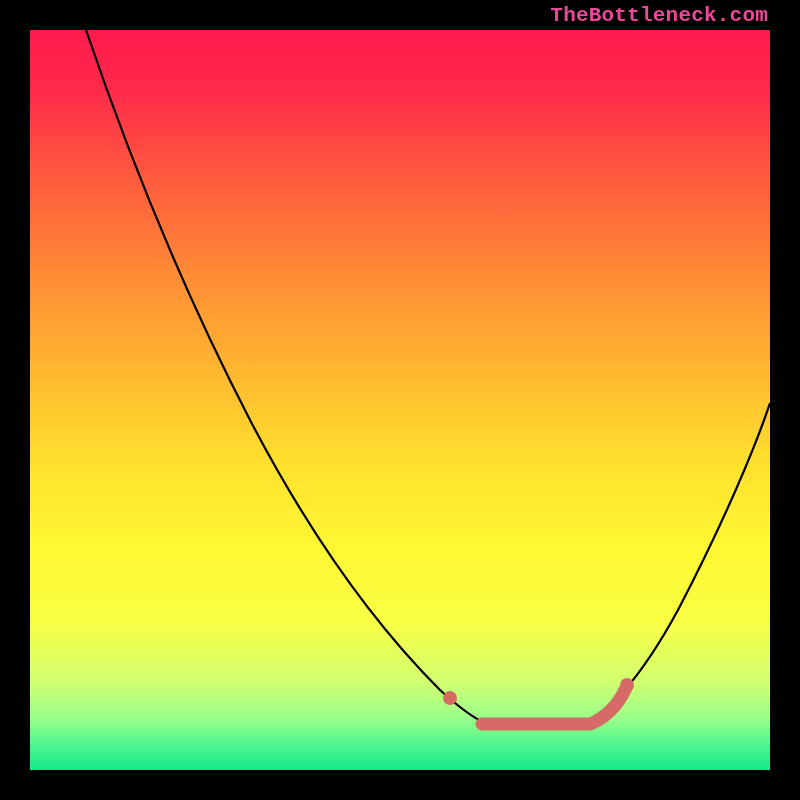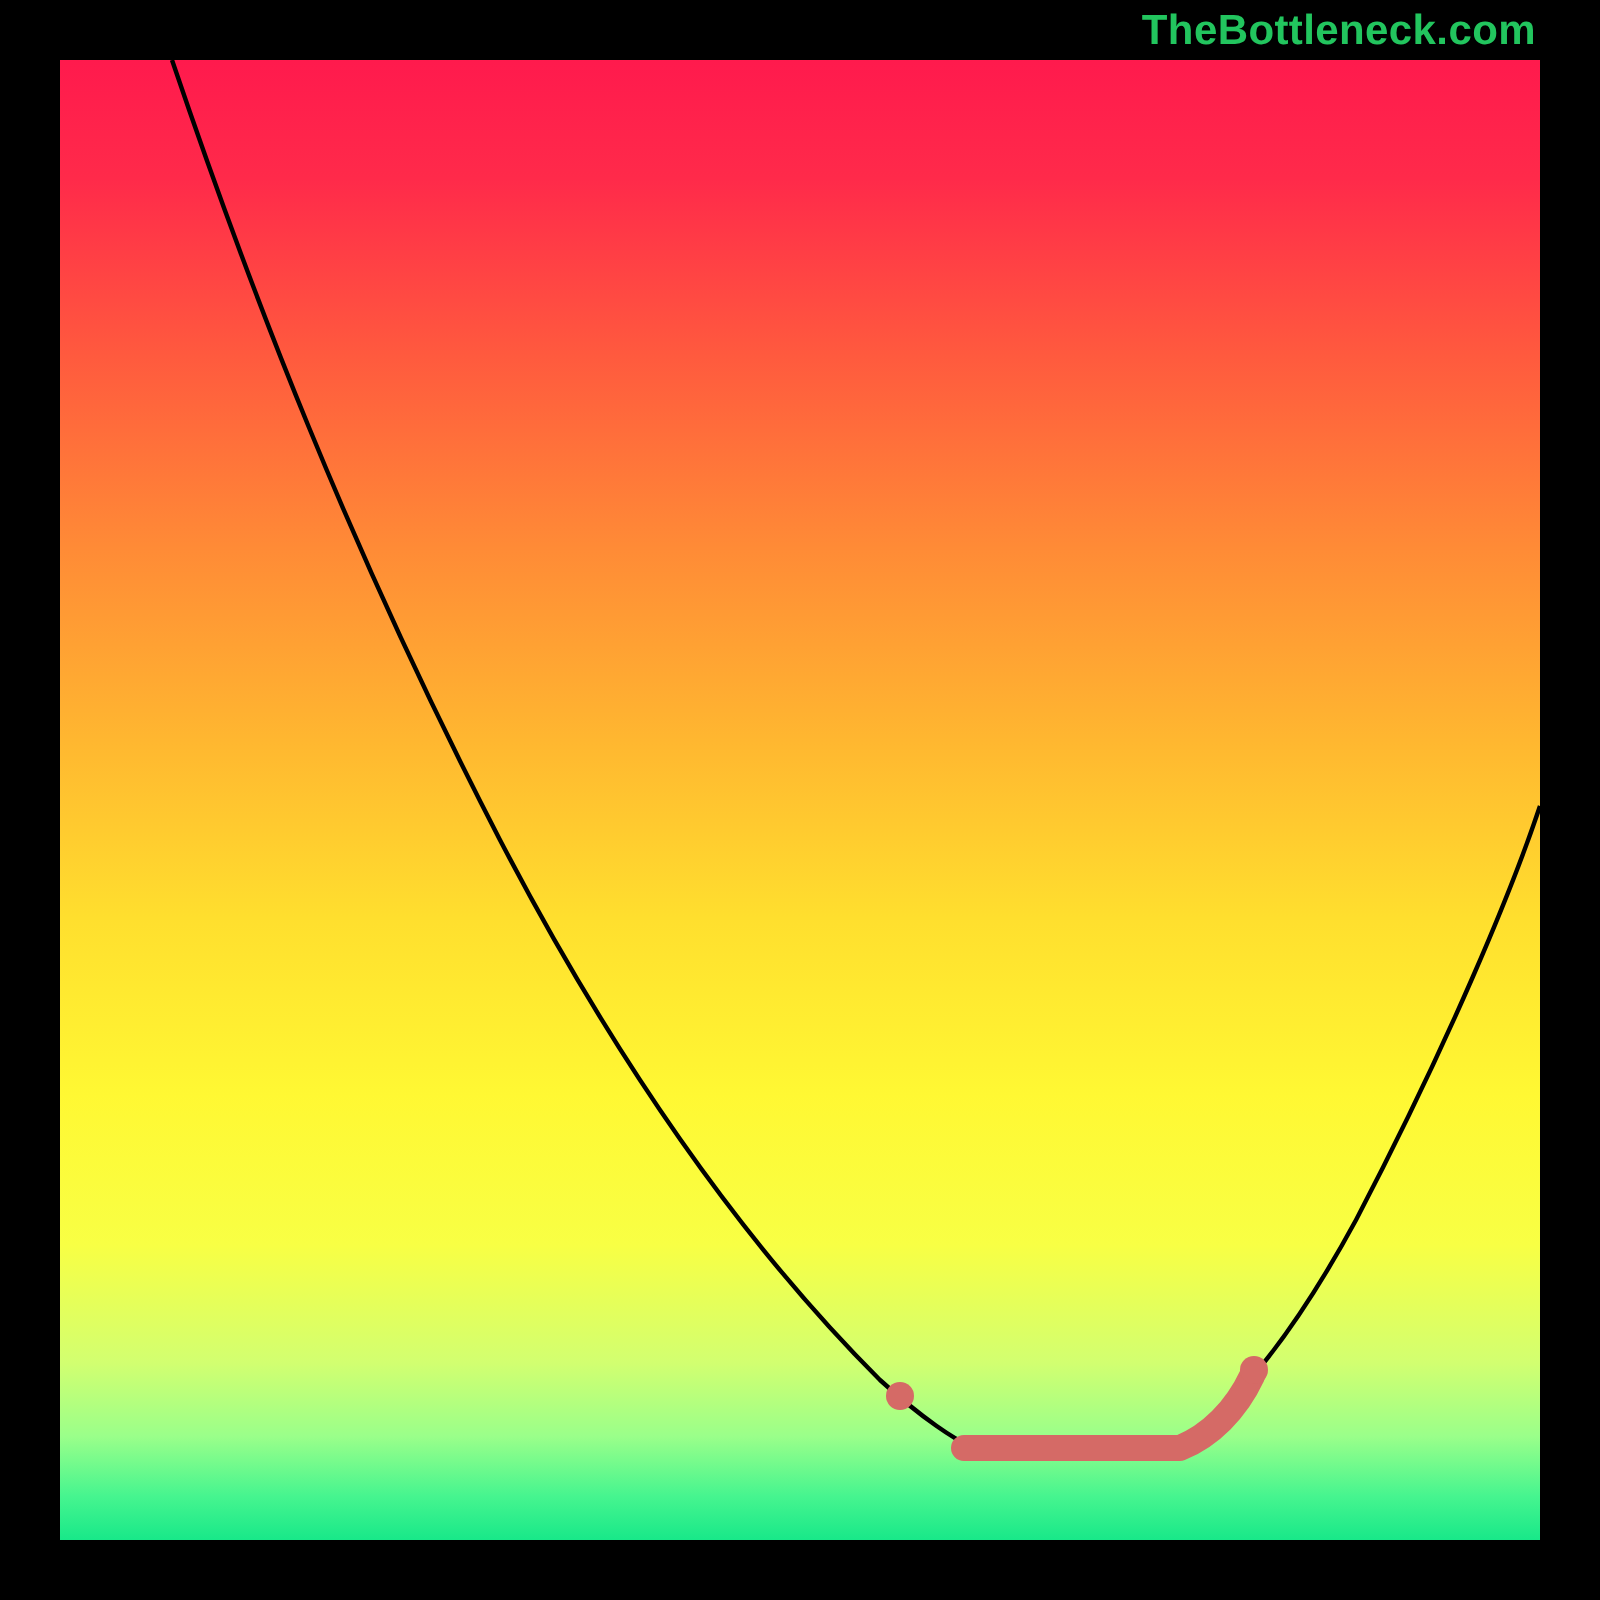--- a/index.html
+++ b/index.html
@@ -25,25 +25,25 @@
     left: 30px;
     width: 740px;
     height: 740px;
     overflow: hidden;
   }
   
   .watermark {
     position: absolute;
     top: 4px;
     right: 32px;
-    color: #22c55e;
+    color: #ec4899;
     font-size: 21px;
     font-weight: 600;
     letter-spacing: 0.2px;
-    font-family: Liberation Sans, sans-serif;
+    font-family: Liberation Mono, monospace;
   }
   svg.curve {
     position: absolute;
     top: 0;
     left: 0;
   }
   .dot {
     fill: #d56a66;
   }
 </style>

